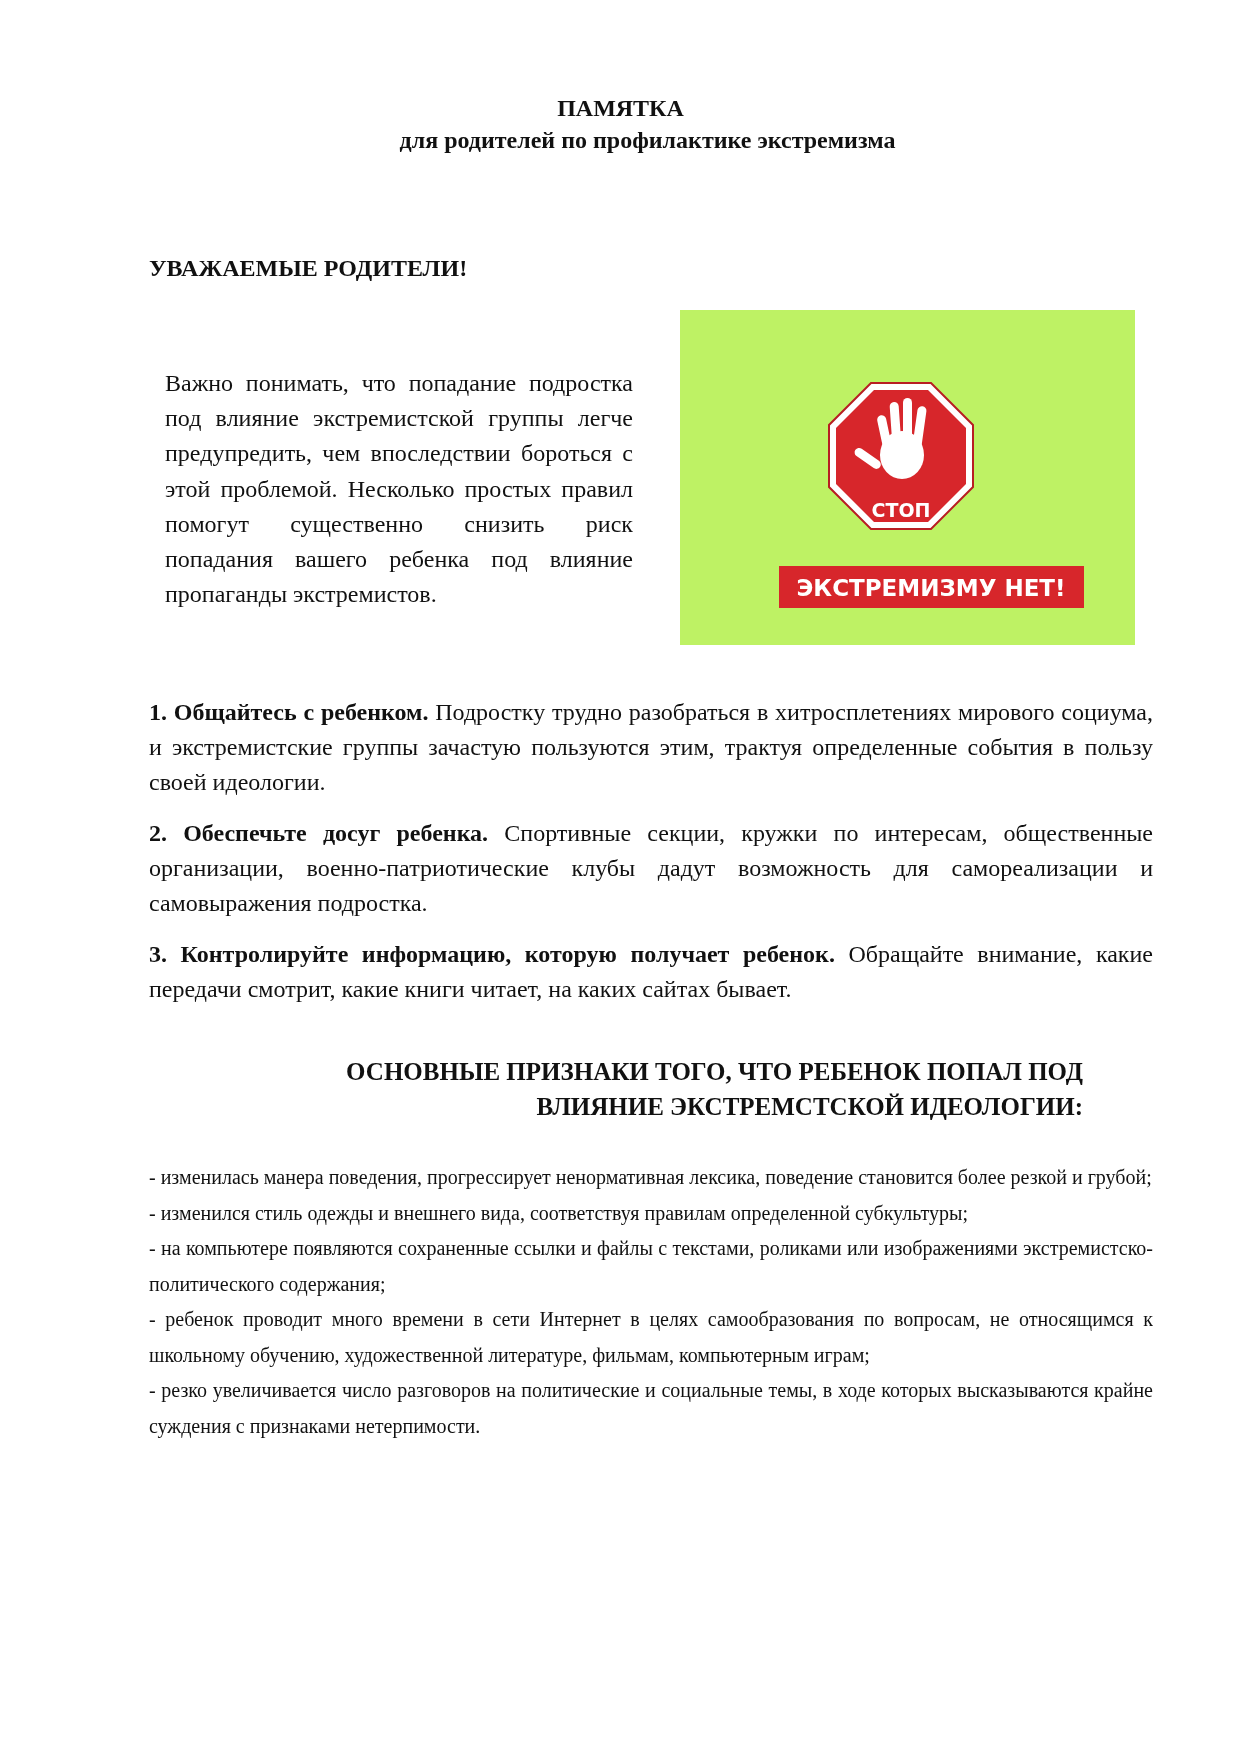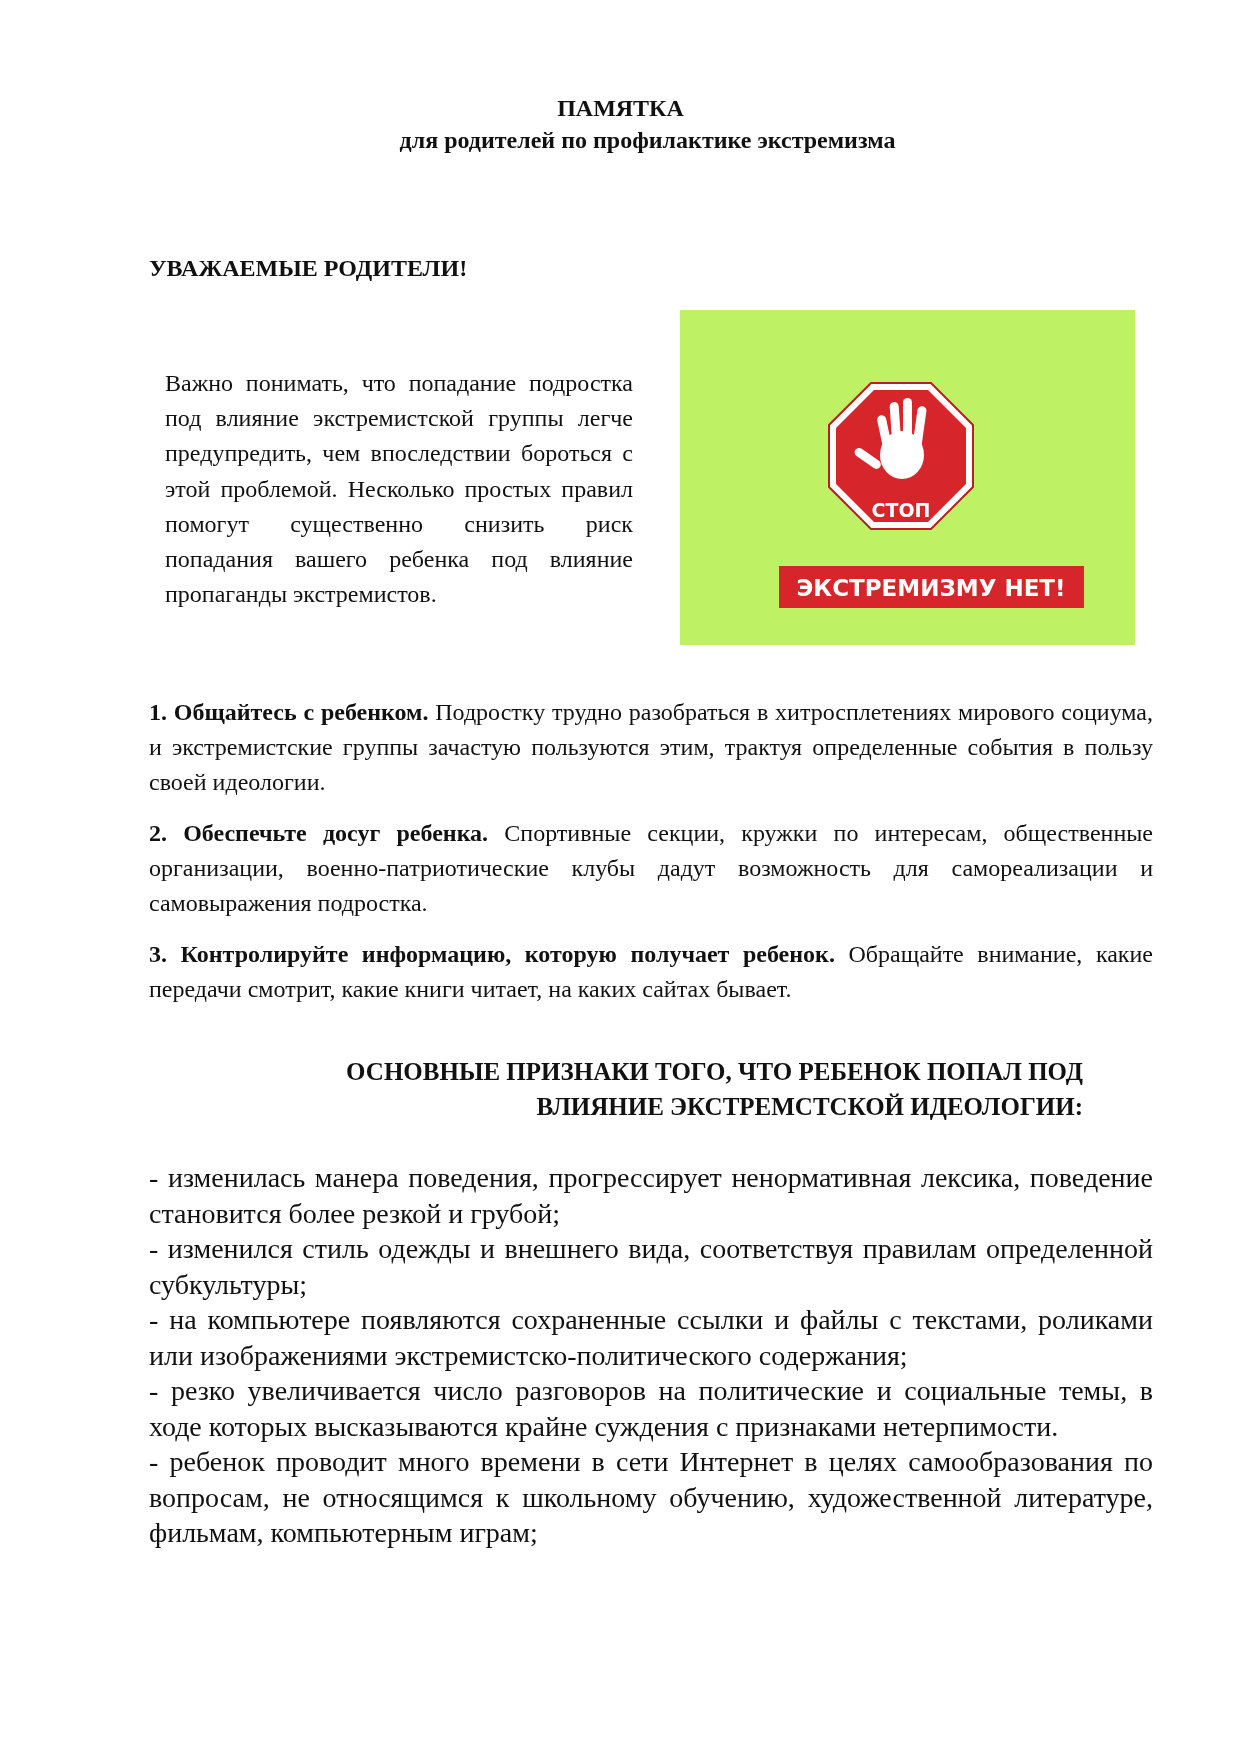--- a/index.html
+++ b/index.html
@@ -34,21 +34,21 @@
       font-size: 24px; line-height: 35px; text-align: justify;
     }
     .rule { margin: 0 0 16px 0; }
     .rule b { font-weight: bold; margin-top: 8px; }
     .signs-heading {
       position: absolute; left: 149px; top: 1054px; width: 1004px; text-align: right;
       font-weight: bold; font-size: 25px; line-height: 35px; padding-right: 70px; box-sizing: border-box;
     }
     .signs {
       position: absolute; left: 149px; top: 1160px; width: 1004px;
-      font-size: 28px; line-height: 35.5px; text-align: justify;
+      font-size: 20px; line-height: 35.5px; text-align: justify;
     }
     .sign { margin: 0; }
   </style>
 </head>
 <body>
 
 <div class="page">
 
   <div class="title">ПАМЯТКА</div>
   <div class="subtitle">для родителей по профилактике экстремизма</div>
@@ -87,17 +87,17 @@
 
   <div class="signs-heading">
     <div>ОСНОВНЫЕ ПРИЗНАКИ ТОГО, ЧТО РЕБЕНОК ПОПАЛ ПОД</div>
     <div>ВЛИЯНИЕ ЭКСТРЕМСТСКОЙ ИДЕОЛОГИИ:</div>
   </div>
 
   <div class="signs">
     <p class="sign">- изменилась манера поведения, прогрессирует ненормативная лексика, поведение становится более резкой и грубой;</p>
     <p class="sign">- изменился стиль одежды и внешнего вида, соответствуя правилам определенной субкультуры;</p>
     <p class="sign">- на компьютере появляются сохраненные ссылки и файлы с текстами, роликами или изображениями экстремистско-политического содержания;</p>
+    <p class="sign">- ребенок проводит много времени в сети Интернет в целях самообразования по вопросам, не относящимся к школьному обучению, художественной литературе, фильмам, компьютерным играм;</p>
     <p class="sign">- резко увеличивается число разговоров на политические и социальные темы, в ходе которых высказываются крайне суждения с признаками нетерпимости.</p>
-    <p class="sign">- ребенок проводит много времени в сети Интернет в целях самообразования по вопросам, не относящимся к школьному обучению, художественной литературе, фильмам, компьютерным играм;</p>
   </div>
 
 </div>
 
 </body></html>

